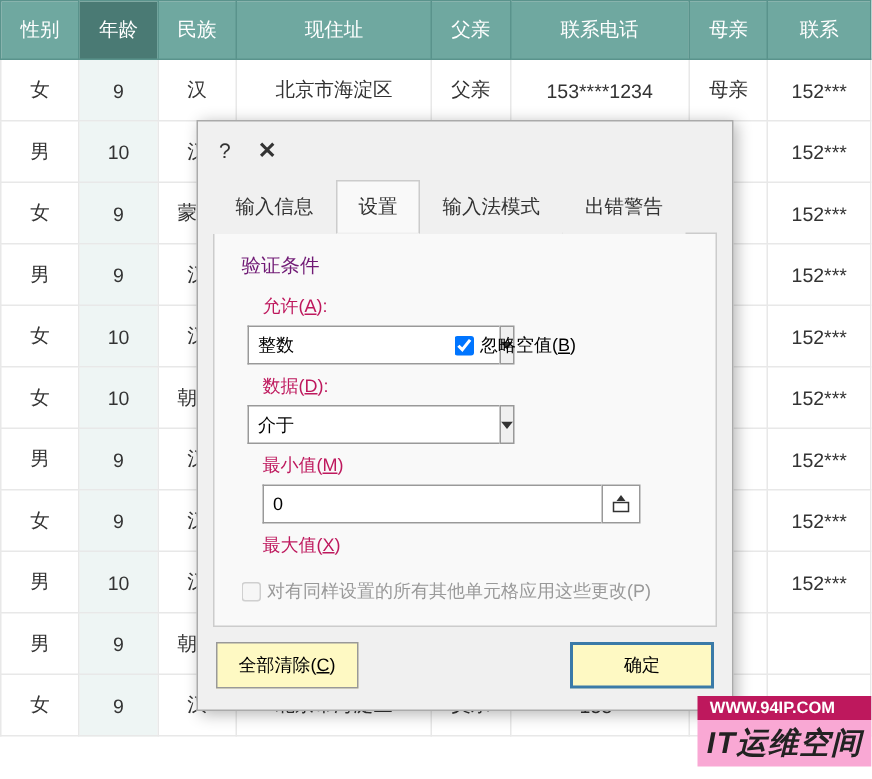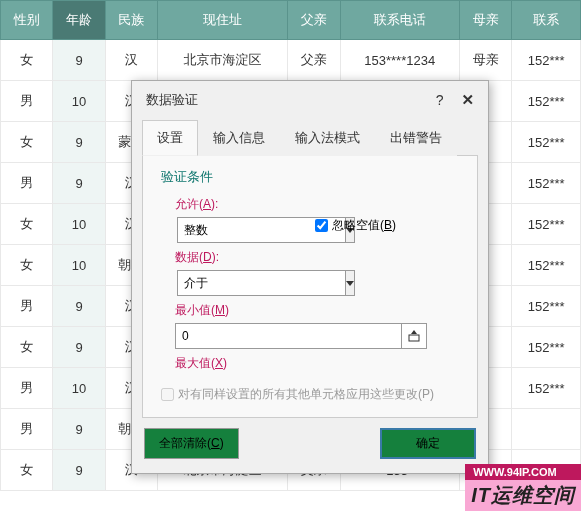--- a/index.html
+++ b/index.html
@@ -17,39 +17,39 @@
 .dlg-title { display: flex; align-items: center; padding: 10px 14px; font-size: 13px; color: #333; }
 .dlg-title .title-text { flex: 1; }
 .dlg-title .help-icon { margin-right: 18px; cursor: pointer; font-size: 14px; color: #333; }
 .dlg-title .close-icon { cursor: pointer; font-size: 15px; font-weight: bold; }
 
 .tabs { display: flex; border-bottom: 1px solid #ccc; margin: 0 10px; }
 .tab { padding: 8px 14px; cursor: pointer; font-size: 13px; color: #333; background: #f0f0f0; border: 1px solid transparent; border-bottom: none; position: relative; top: 1px; }
 .tab.active { background: #f0f0f0; border: 1px solid #ccc; border-bottom: 1px solid #f0f0f0; background: #f9f9f9; }
 
 .tab-content { padding: 12px 18px 14px; background: #f9f9f9; margin: 0 10px; border: 1px solid #ccc; border-top: none; }
-.section-label { font-size: 13px; margin-bottom: 10px; color: #0f766e; }
+.section-label { font-size: 13px; margin-bottom: 10px; color: #701a75; }
 .field { margin-bottom: 6px; }
 .field-label { font-size: 12px; margin-bottom: 4px; color: #be185d; margin-left: 14px; }
 .field-label u { text-decoration: underline; }
-.row { display: flex; align-items: flex-start; margin-left: 16px; }
+.row { display: flex; align-items: center; margin-left: 4px; }
 .combo { display: flex; width: 120px; }
 .combo input { flex: 1; border: 1px solid #999; border-right: none; padding: 4px 6px; font-size: 12px; height: 26px; background: #fff; }
 .combo .drop { width: 22px; height: 26px; border: 1px solid #999; background: #f0f0f0; display: flex; align-items: center; justify-content: center; cursor: pointer; }
 .combo .drop svg { width: 8px; height: 5px; }
 .chk { display: flex; align-items: center; margin-left: 18px; font-size: 12px; }
 .chk input { margin-right: 4px; }
 .num-input { display: flex; width: 252px; margin-left: 14px; }
 .num-input input { flex: 1; border: 1px solid #999; border-right: none; padding: 4px 6px; font-size: 12px; height: 26px; background: #fff; }
 .num-input .stepper { width: 26px; height: 26px; border: 1px solid #999; background: #fff; display: flex; align-items: center; justify-content: center; cursor: pointer; }
 .apply-row { display: flex; align-items: center; margin-top: 14px; font-size: 12px; color: #999; }
 .apply-row input { margin-right: 4px; }
 
 .dlg-buttons { display: flex; padding: 10px 12px 14px; gap: 8px; align-items: center; }
-.btn { border: 1px solid #999; background: #15803d; padding: 6px 14px; font-size: 12px; cursor: pointer; }
+.btn { border: 1px solid #999; background: #fef9c3; padding: 6px 14px; font-size: 12px; cursor: pointer; }
 .btn.primary { border: 2px solid #3a7aa8; padding: 5px 34px; }
 .spacer { flex: 1; }
 
 
 .watermark { position: absolute; right: 0; bottom: 8px; }
 .wm-url { background: #be185d; color: #fff; font-size: 11px; padding: 2px 8px; font-weight: bold; }
 .wm-text { background: #f9a8d4; color: #222; font-size: 20px; font-weight: bold; padding: 2px 6px; font-style: italic; letter-spacing: 1px; }
 </style>
 </head>
 <body>
@@ -176,27 +176,26 @@
         <td>父亲</td>
         <td>153*</td>
         <td></td>
         <td></td>
       </tr>
     </tbody>
 </table>
 
 <div class="dialog">
   <div class="dlg-title">
-    <span class="title-text">数据验证</span>
     <span class="help-icon">?</span>
     <span class="close-icon">✕</span>
   </div>
   <div class="tabs">
+    <div class="tab">输入信息</div>
     <div class="tab active">设置</div>
-    <div class="tab">输入信息</div>
     <div class="tab">输入法模式</div>
     <div class="tab">出错警告</div>
   </div>
   <div class="tab-content">
     <div class="section-label">验证条件</div>
 
     <div class="field">
       <div class="field-label">允许(<u>A</u>):</div>
       <div class="row">
         <div class="combo">

